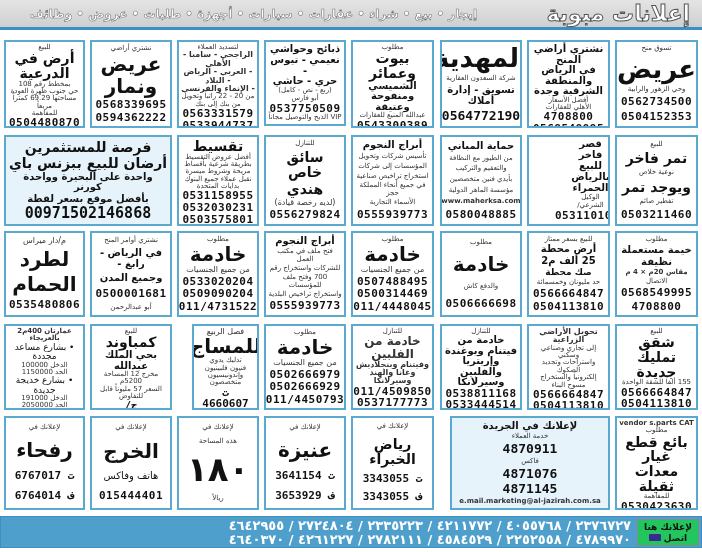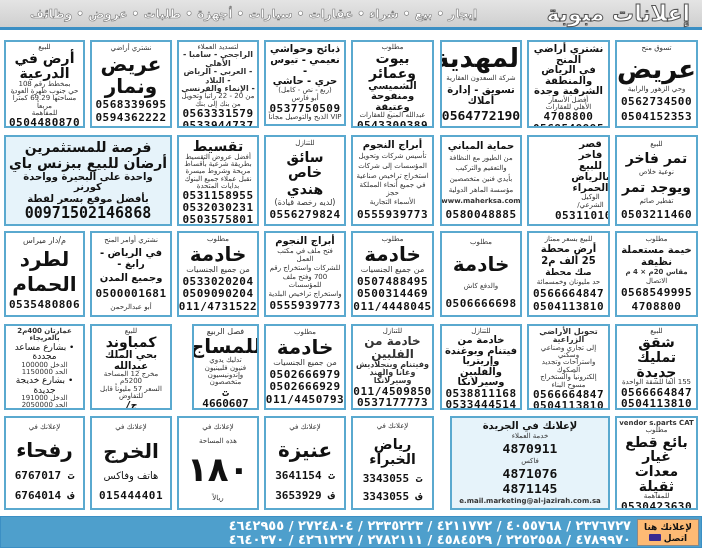--- a/index.html
+++ b/index.html
@@ -47,21 +47,21 @@
   .ad .ph-lg { font-family: "DejaVu Sans Mono", monospace; font-size: 13px; font-weight: bold; direction: ltr; }
   .ad .bul { font-size: 9px; font-weight: normal; }
 
   .footer {
     position: absolute; left: 0; top: 516px; width: 702px; height: 32px;
     background: #4e9fcc;
     border: 1px solid #3b8fc4;
   }
   .footer .contact-box {
     position: absolute; right: 2px; top: 2px; width: 62px; height: 27px;
-    background: #fdba74; border: 1px solid #888;
+    background: #22c55e; border: 1px solid #888;
     font-size: 9px; font-weight: bold; color: #111;
     display: flex; flex-direction: column; align-items: center; justify-content: center; line-height: 1.15;
   }
   .footer .contact-box .row2 { display: flex; align-items: center; gap: 3px; }
   .footer .hand-icon { display: inline-block; width: 12px; height: 7px; background: #3a2a90; border-radius: 1px; }
   .footer .phones {
     position: absolute; left: 4px; top: 1px; right: 70px; height: 30px;
     color: #ffffff; font-weight: bold; font-size: 13px; letter-spacing: 1px;
     display: flex; flex-direction: column; justify-content: center; line-height: 1.1;
     white-space: nowrap; direction: rtl; text-align: right;

